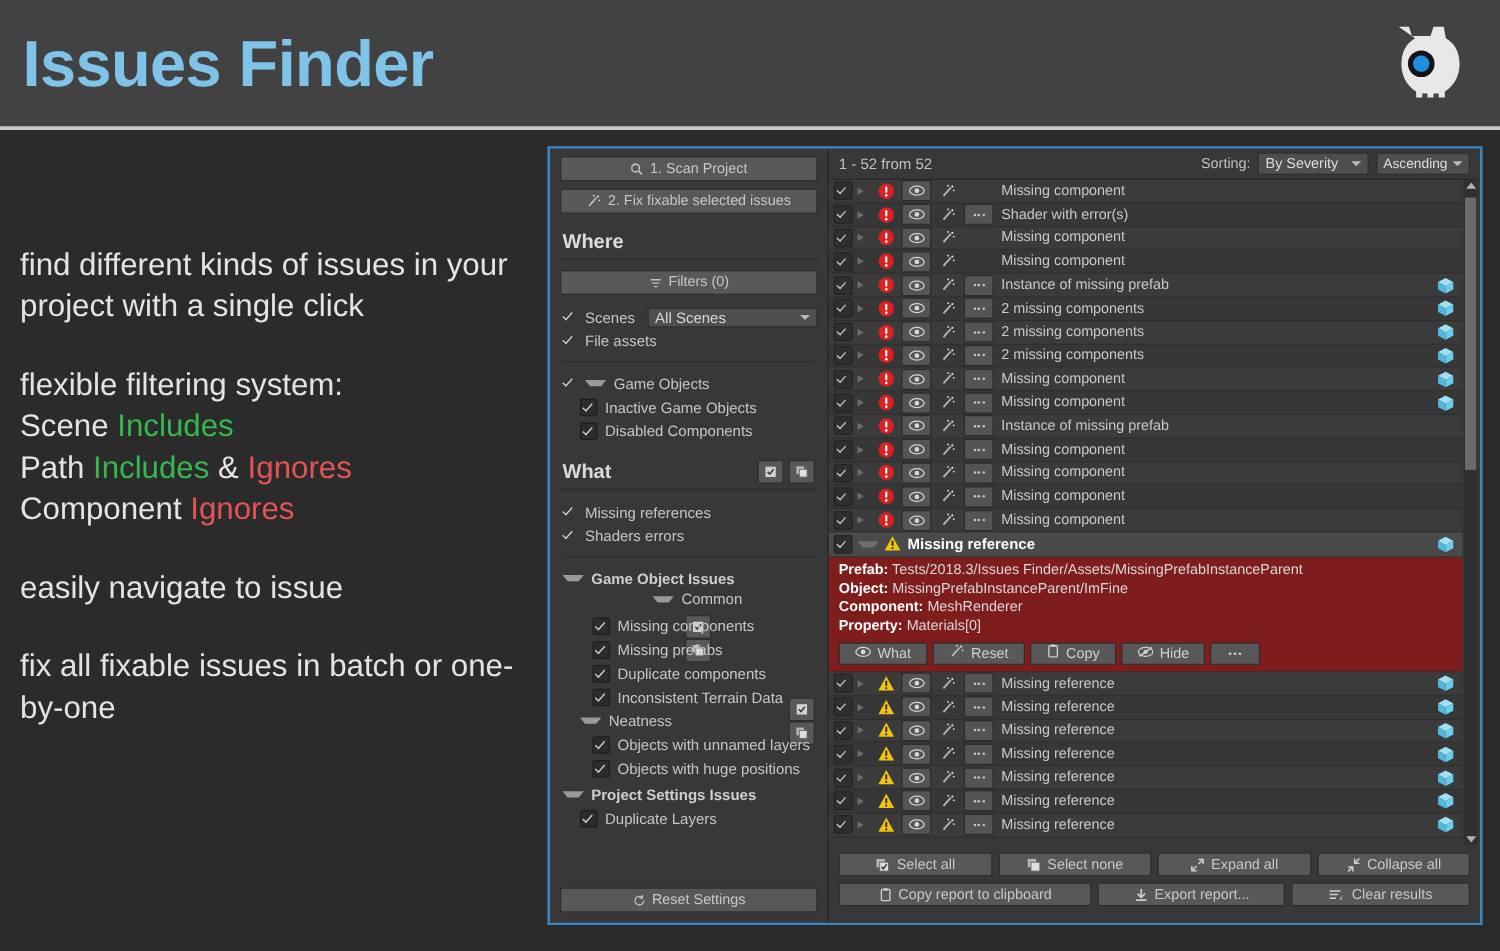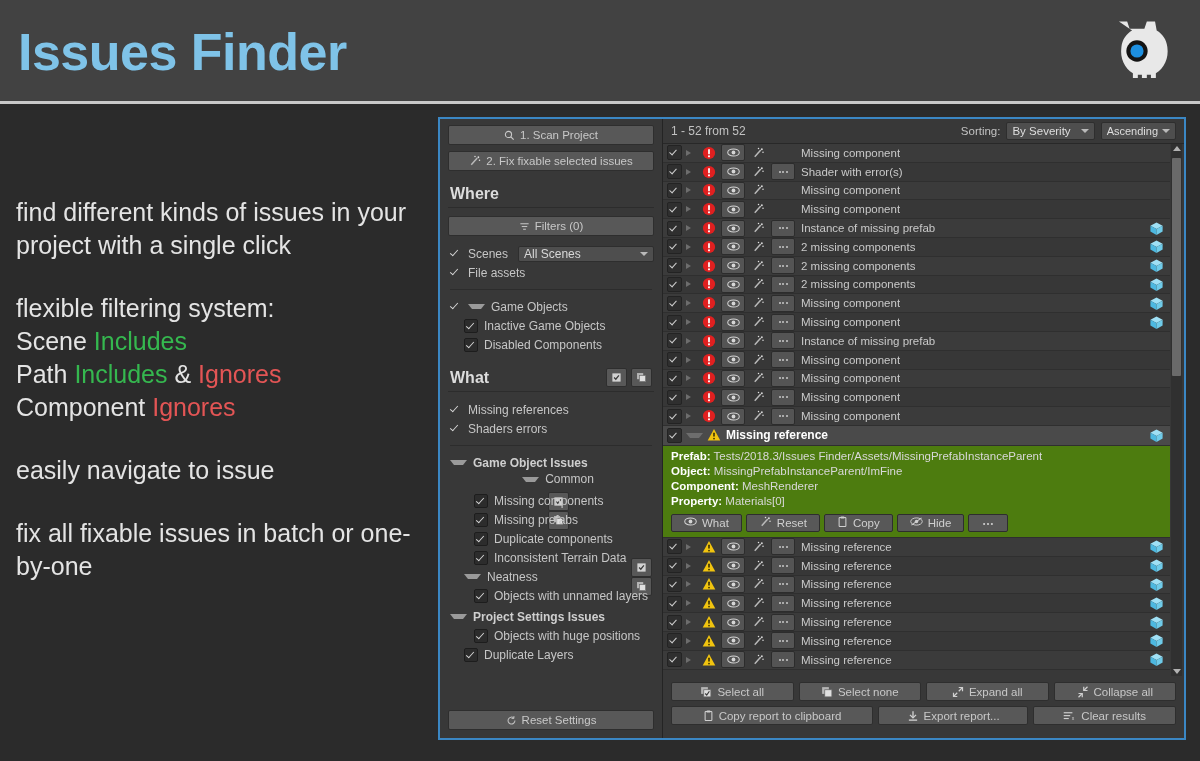--- a/index.html
+++ b/index.html
@@ -182,21 +182,21 @@
   }
   .dots span{width:2px;height:2px;background:#c9c9c9;border-radius:50%;}
   .dots.hidden{visibility:hidden;}
   .ilabel{color:#c9c9c9;font-size:11.5px;white-space:nowrap;overflow:hidden;}
   .irow.sel .ilabel{color:#ffffff;font-weight:bold;font-size:12px;}
   .cube{margin-left:auto;width:15px;height:15px;flex:0 0 15px;}
   .cube.hidden{visibility:hidden;}
 
   
   .detail{
-    background:#4d7c0f;border-bottom:1px solid #2f2f2f;
+    background:#7f1d1d;border-bottom:1px solid #2f2f2f;
     padding:3px 8px 5px 8px;
   }
   .detail .dl{color:#d8d8d8;font-size:11.5px;line-height:15px;}
   .detail .dl b{color:#ffffff;}
   .detail-btns{display:flex;gap:4px;margin-top:5px;}
   .dbtn{
     background:#585858;border:1px solid #2e2e2e;border-radius:2px;height:18px;
     display:flex;align-items:center;justify-content:center;gap:5px;
     color:#cfcfcf;font-size:11.5px;padding:0 12px;box-sizing:border-box;
   }
@@ -406,28 +406,28 @@
                 <rect x="5" y="5" width="9" height="9" fill="#e0e0e0" stroke="#6a6a6a"></rect>
               </svg>
           </span>
         </span>
       </div>
 
       <div class="crow ind2">
         <span class="cbox checked"></span>
         <span>Objects with unnamed layers</span>
       </div>
+      <div class="crow ind2">
+        <span class="cbox checked"></span>
+        <span>Objects with huge positions</span>
+      </div>
+
       <div class="crow" style="margin-top:2px;">
         <span class="foldout open"></span>
         <span class="bold">Project Settings Issues</span>
-      </div>
-
-      <div class="crow ind2">
-        <span class="cbox checked"></span>
-        <span>Objects with huge positions</span>
       </div>
       <div class="crow ind1">
         <span class="cbox checked"></span>
         <span>Duplicate Layers</span>
       </div>
 
       <div class="reset-wrap">
         <div class="ubtn wide">
           <span class="ico">
             <svg width="11" height="11" viewBox="0 0 16 16">

